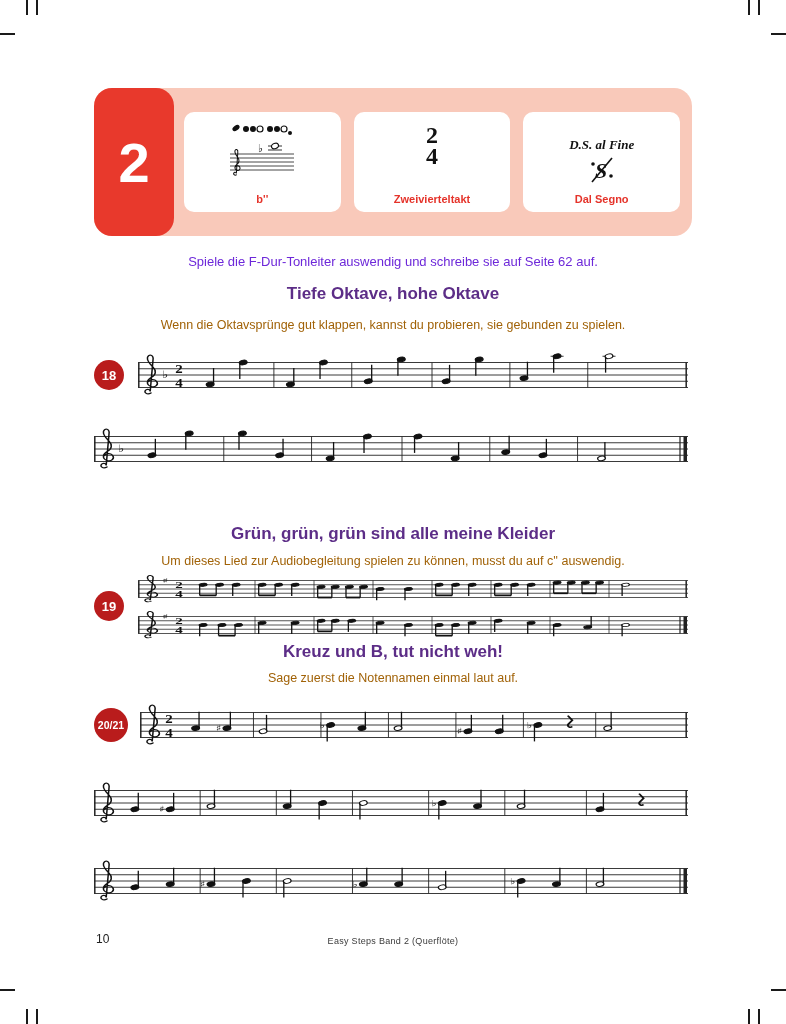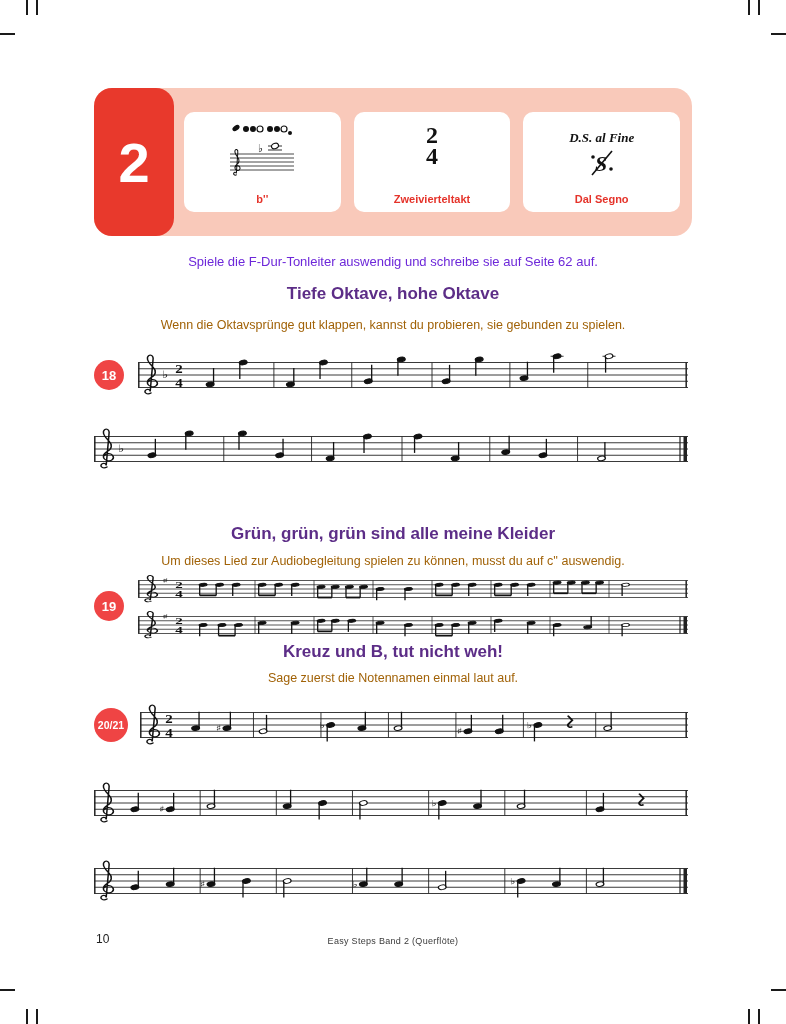--- a/index.html
+++ b/index.html
@@ -7,29 +7,29 @@
   body{width:786px;height:1024px;position:relative;font-family:"Liberation Sans",sans-serif;color:#222;overflow:hidden}
   .crop{position:absolute;background:#1a1a1a}
   
   .banner{position:absolute;left:94px;top:88px;width:598px;height:148px;background:#f9c9ba;border-radius:18px}
   .unit{position:absolute;left:0;top:0;width:80px;height:148px;background:#e8392c;border-radius:18px;color:#fff;
         font-size:56px;font-weight:bold;display:flex;align-items:center;justify-content:center}
   .cards{position:absolute;left:90px;top:24px;right:12px;height:100px;display:flex;gap:13px}
   .card{flex:1;background:#fff;border-radius:10px;position:relative;display:flex;flex-direction:column;align-items:center}
   .card-label{position:absolute;bottom:7px;width:100%;text-align:center;color:#e5332a;font-weight:bold;font-size:11px}
   .timesig{margin-top:13px;font-family:"Liberation Serif",serif;font-weight:bold;font-size:24px;line-height:21px;text-align:center;color:#111}
-  .ds{margin-top:18px;font-family:"Liberation Serif",serif;font-style:italic;font-weight:bold;font-size:13px;color:#111}
+  .ds{margin-top:25px;font-family:"Liberation Serif",serif;font-style:italic;font-weight:bold;font-size:13px;color:#111}
   
   .centered{position:absolute;left:0;width:100%;text-align:center}
   .intro{top:254px;font-size:13px;color:#6d28d9}
   .sec-title{font-size:17px;font-weight:bold;color:#5c2d87}
   .sec-desc{font-size:12.5px;color:#a16207}
   
   .mrow{position:absolute;left:94px;width:594px;display:flex}
-  .badge{background:#ef4444;border-radius:50%;color:#fff;font-weight:bold;display:flex;align-items:center;justify-content:center;flex:0 0 auto;position:relative}
+  .badge{background:#b91c1c;border-radius:50%;color:#fff;font-weight:bold;display:flex;align-items:center;justify-content:center;flex:0 0 auto;position:relative}
   .staff{flex:1 1 auto;position:relative}
   .staff svg{display:block;width:100%;height:100%}
   .staffcol{flex:1 1 auto;display:flex;flex-direction:column;gap:2px}
   .staffcol .staff{height:34px;flex:0 0 auto}
   
   .footer-num{position:absolute;left:96px;top:932px;font-size:12px;color:#222}
   .footer-center{top:936px;font-size:9px;color:#3a3a3a;letter-spacing:.3px}
 </style>
 </head>
 <body>

